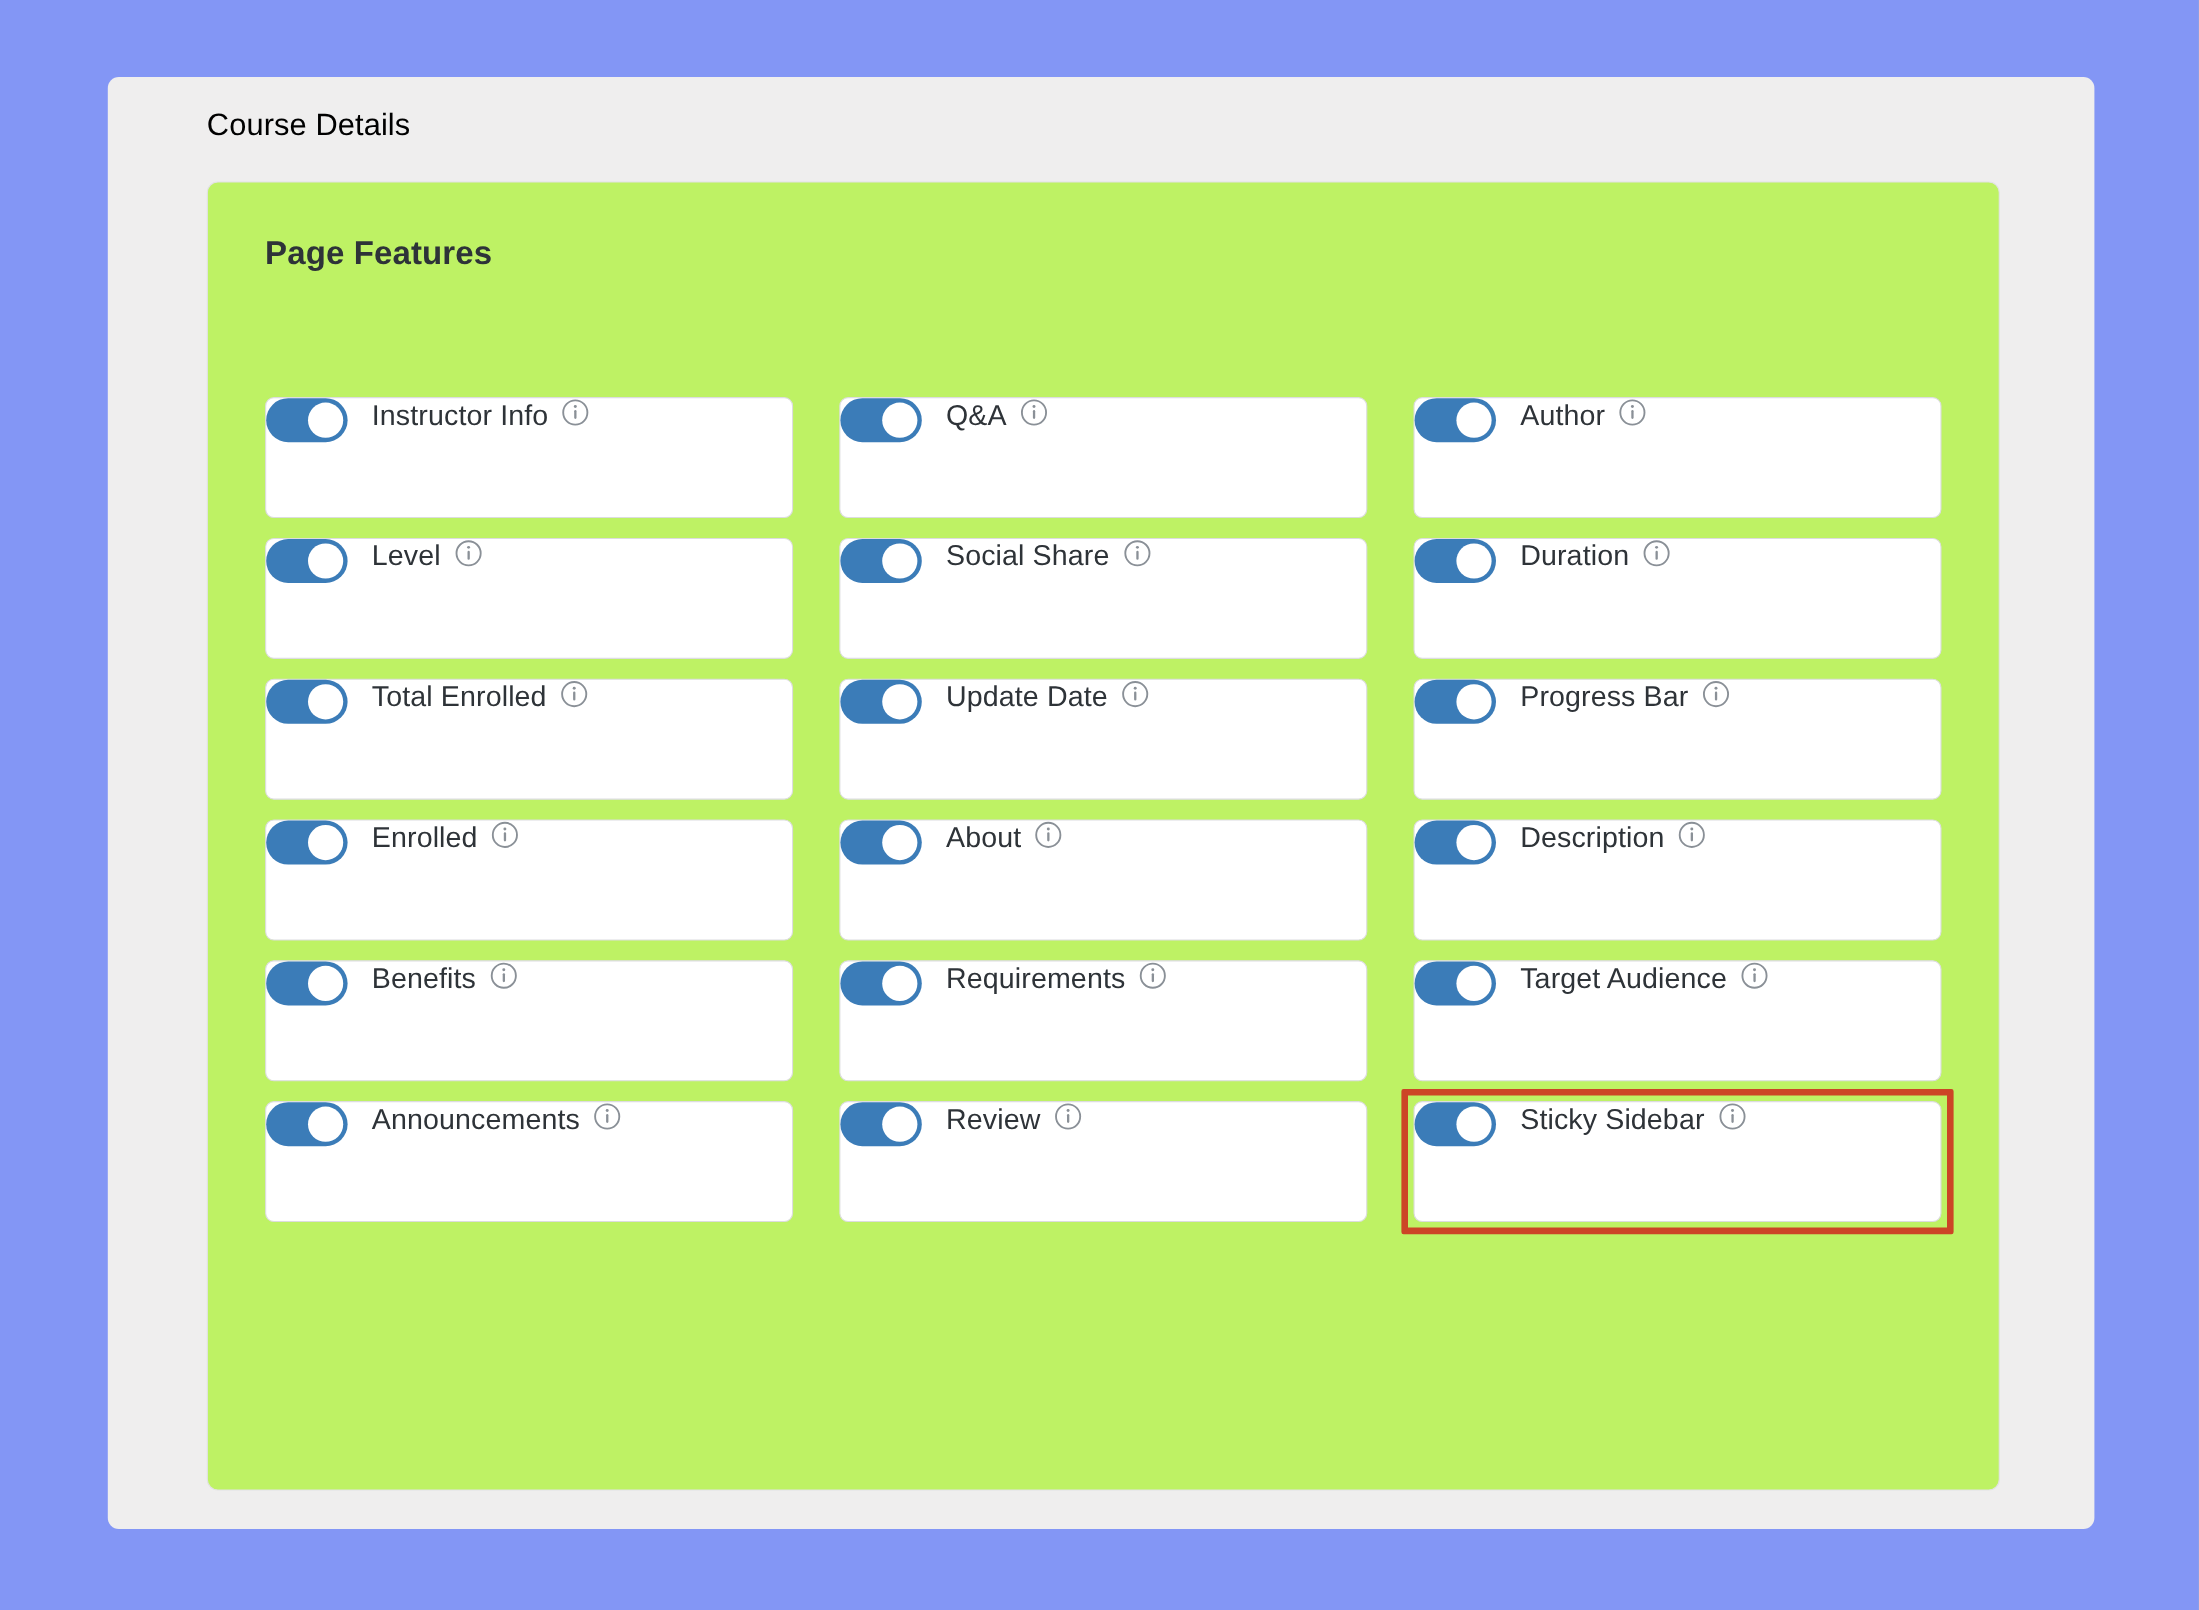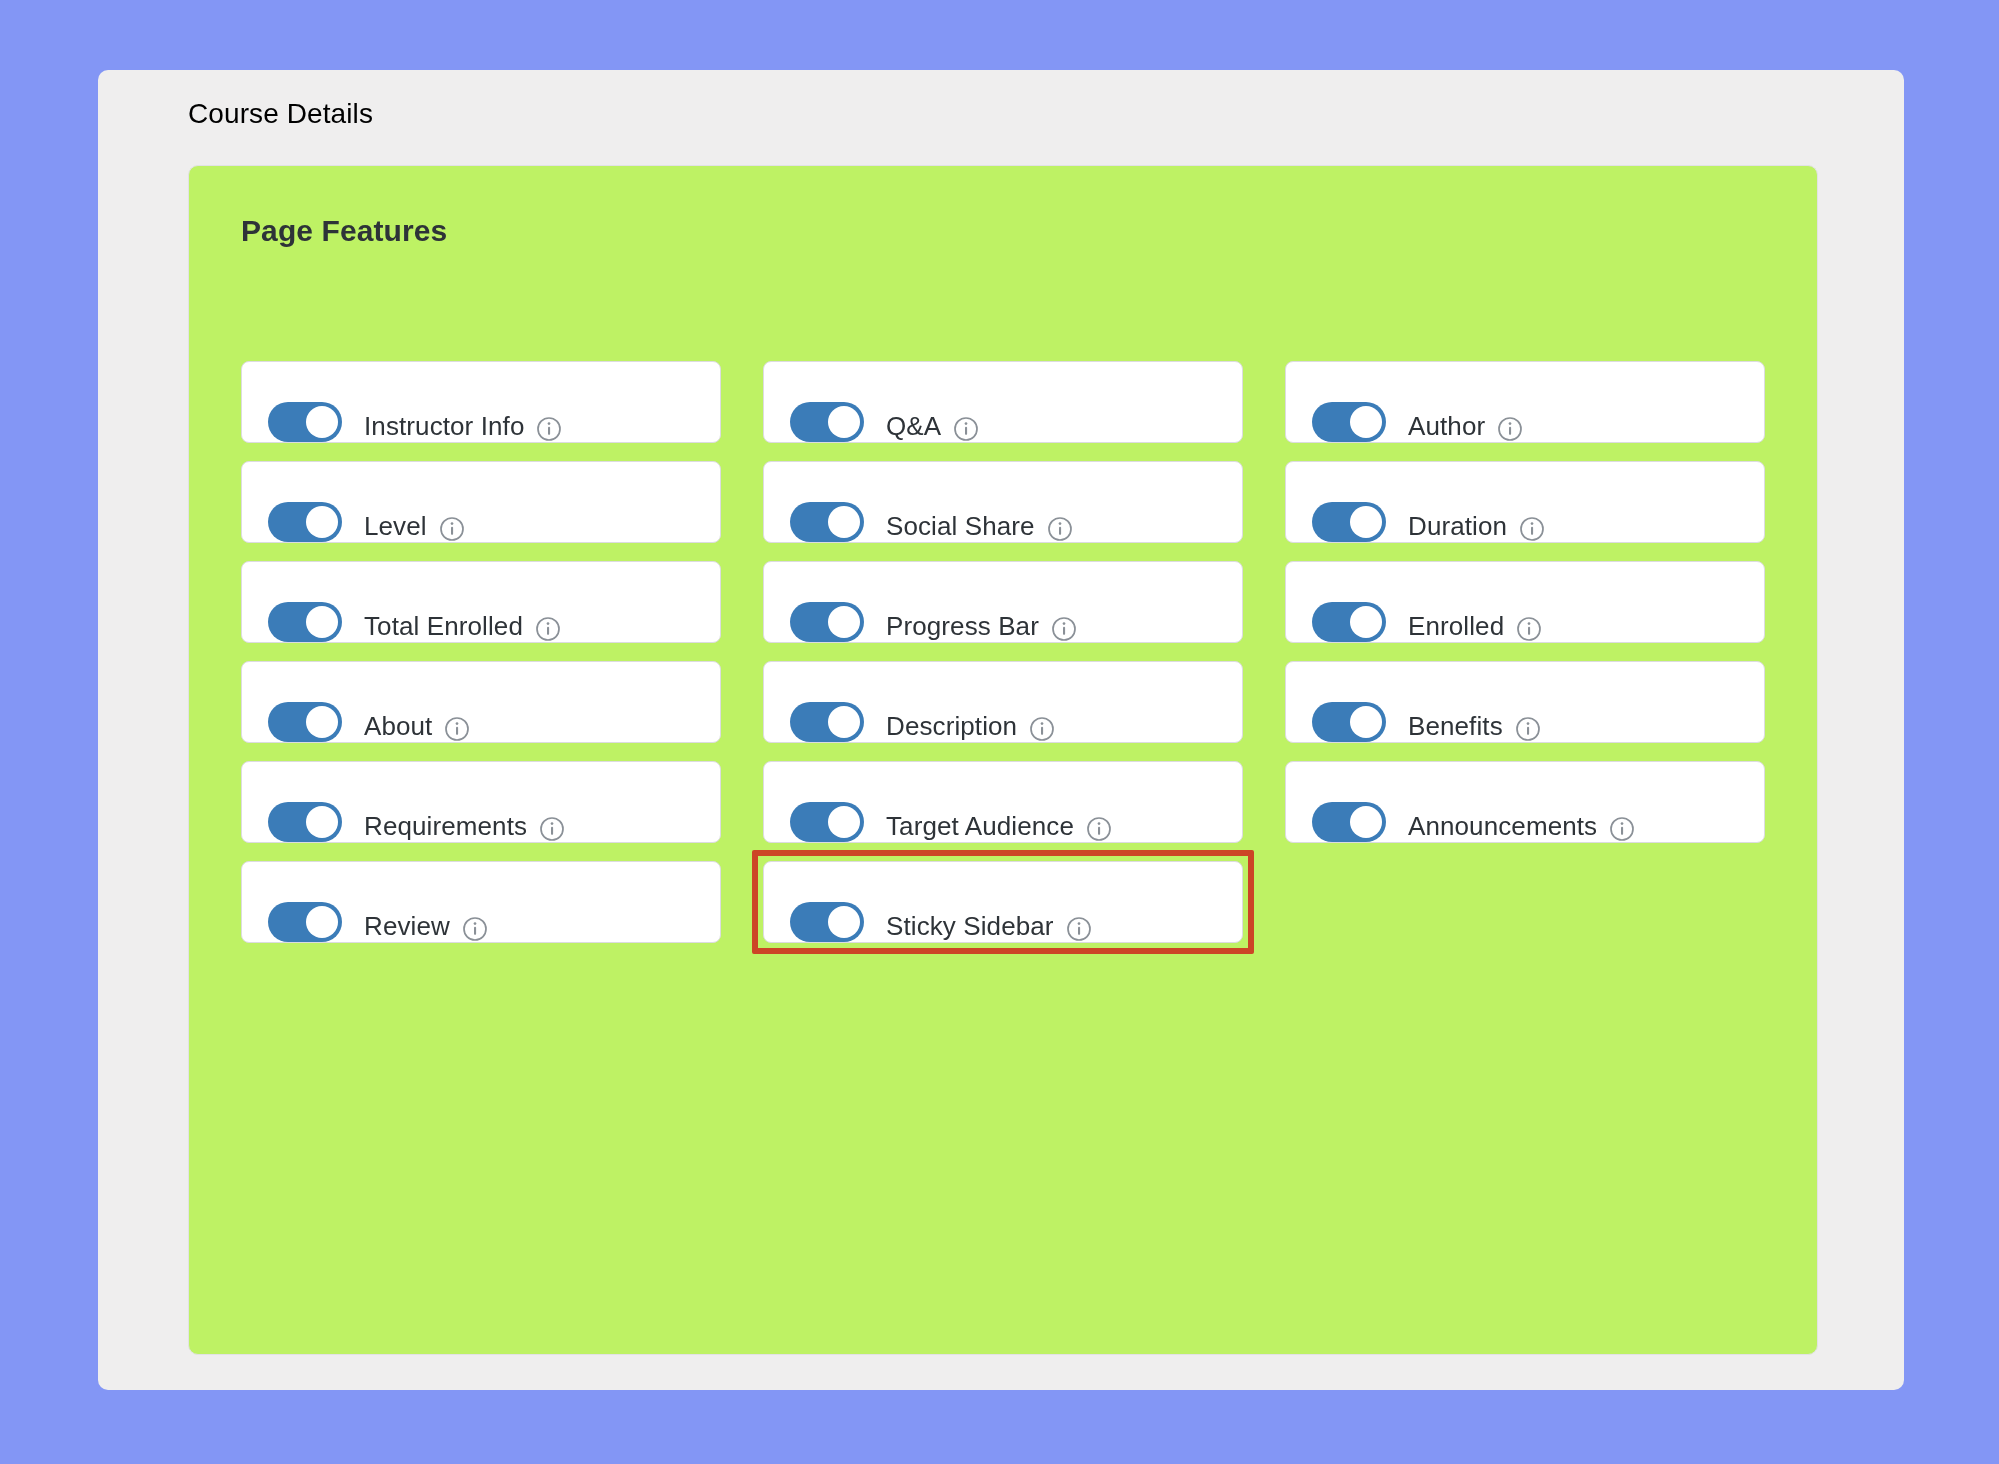--- a/index.html
+++ b/index.html
@@ -77,27 +77,26 @@
     top: 195px;
     width: 1525px;
     display: grid;
     grid-template-columns: repeat(3, 480px);
     column-gap: 42px;
     row-gap: 18px;
   }
 
   .feature-card {
     position: relative;
-    height: 82px;
+    height: 110px;
     background: #ffffff;
     border: 1px solid #dcdcdf;
     border-radius: 8px;
     display: flex;
-    align-items: flex-end;
-    padding-left: 26px;
+    align-items: flex-start;
     cursor: pointer;
   }
 
   .feature-card.highlighted::after {
     content: "";
     position: absolute;
     left: -12px;
     top: -12px;
     right: -12px;
     bottom: -12px;
@@ -250,20 +249,33 @@
   <circle cx="13" cy="13" r="11" fill="none" stroke="#8a9097" stroke-width="1.7"></circle>
   <circle cx="13" cy="7.6" r="1.35" fill="#8a9097"></circle>
   <rect x="12" y="10.7" width="2.1" height="8.2" rx="1.05" fill="#8a9097"></rect>
 </svg>
           </span>
         </div>
         <div class="feature-card">
           <div class="toggle" role="switch" aria-checked="true">
             <div class="knob"></div>
           </div>
+          <span class="feature-label">Update Date</span>
+          <span class="info-icon">
+            <svg width="26" height="26" viewBox="0 0 26 26">
+  <circle cx="13" cy="13" r="11" fill="none" stroke="#8a9097" stroke-width="1.7"></circle>
+  <circle cx="13" cy="7.6" r="1.35" fill="#8a9097"></circle>
+  <rect x="12" y="10.7" width="2.1" height="8.2" rx="1.05" fill="#8a9097"></rect>
+</svg>
+          </span>
+        </div>
+        <div class="feature-card">
+          <div class="toggle" role="switch" aria-checked="true">
+            <div class="knob"></div>
+          </div>
           <span class="feature-label">Progress Bar</span>
           <span class="info-icon">
             <svg width="26" height="26" viewBox="0 0 26 26">
   <circle cx="13" cy="13" r="11" fill="none" stroke="#8a9097" stroke-width="1.7"></circle>
   <circle cx="13" cy="7.6" r="1.35" fill="#8a9097"></circle>
   <rect x="12" y="10.7" width="2.1" height="8.2" rx="1.05" fill="#8a9097"></rect>
 </svg>
           </span>
         </div>
         <div class="feature-card">

